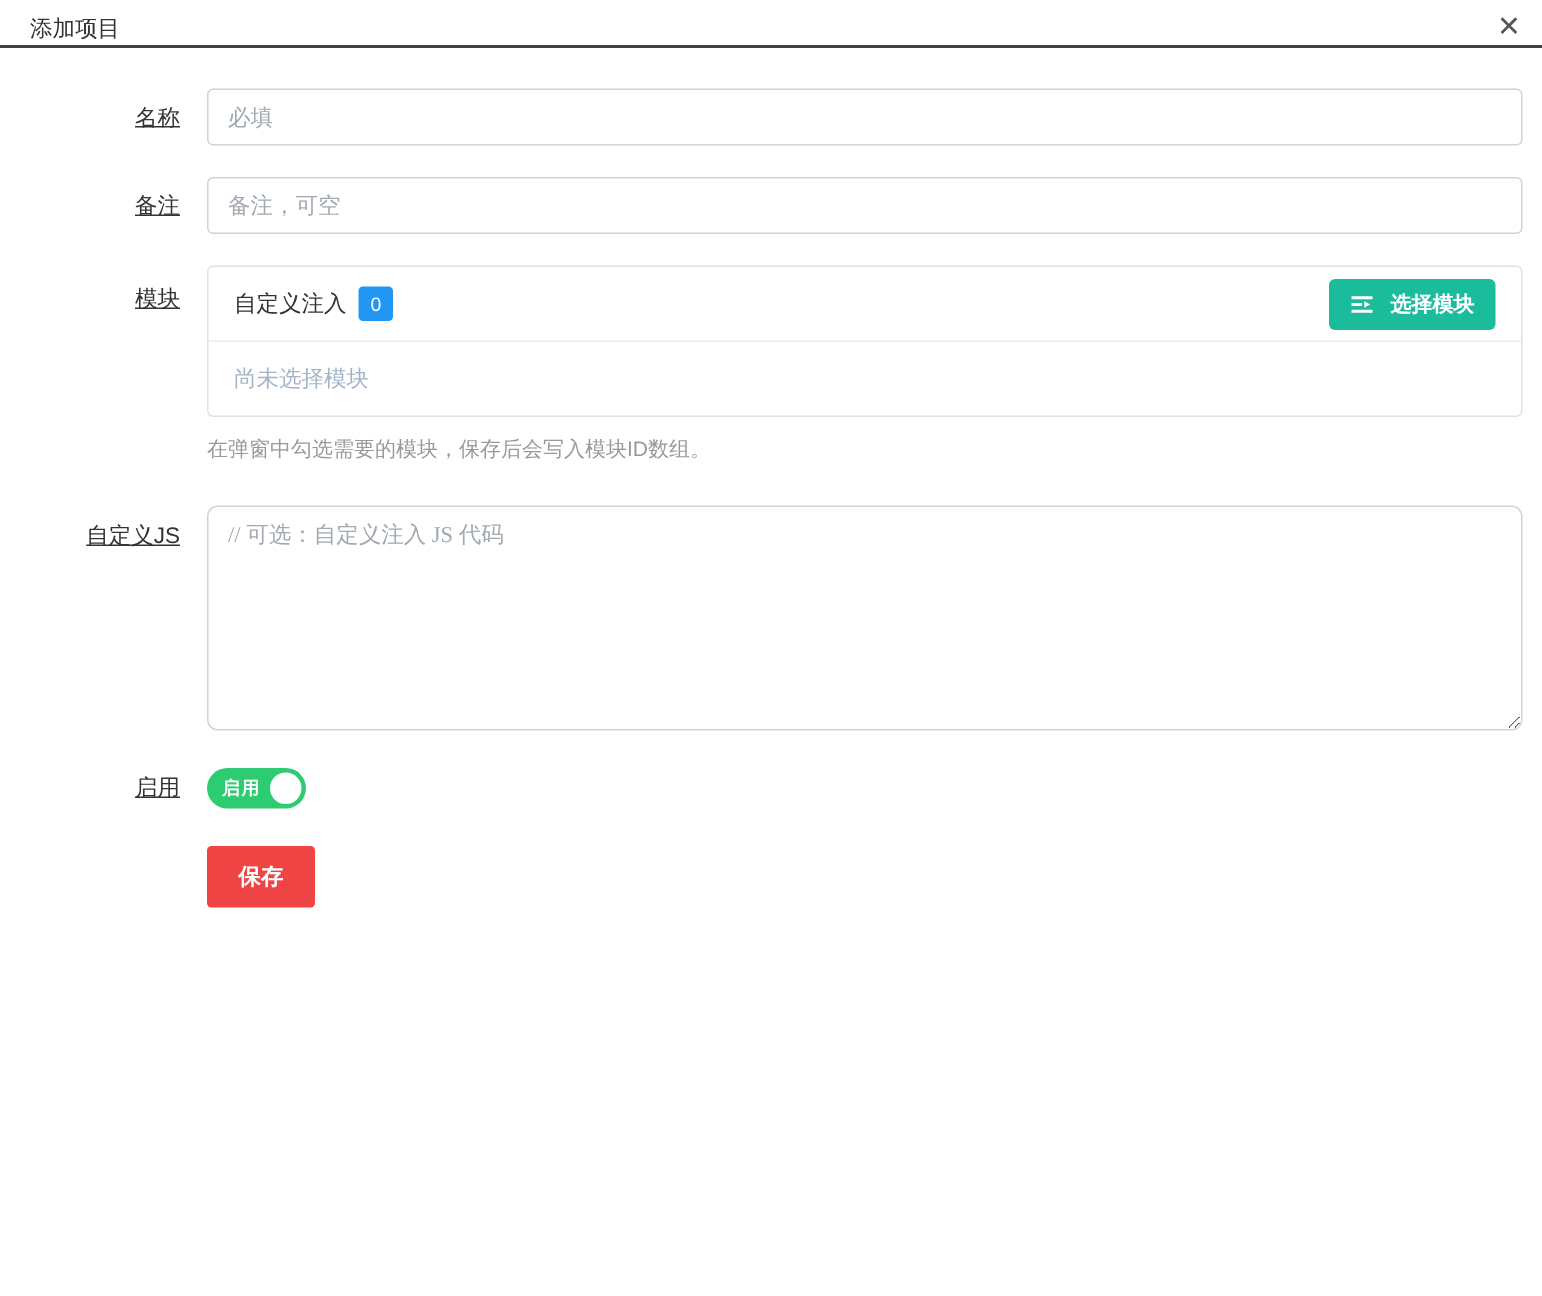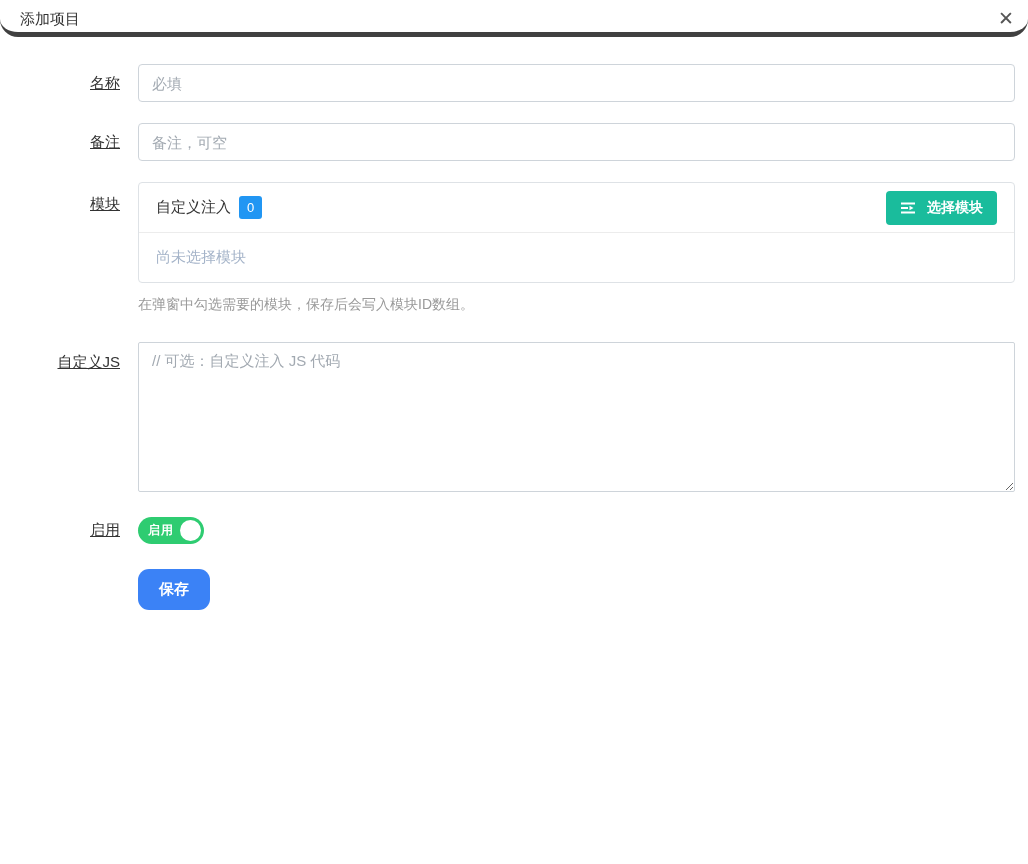--- a/index.html
+++ b/index.html
@@ -6,23 +6,22 @@
   html, body {
     width: 1028px; height: 864px;
     background: #ffffff;
     font-family: "Liberation Sans", "DejaVu Sans", sans-serif;
     color: #333;
     overflow: hidden;
   }
   
   .dlg-header {
     position: relative;
-    height: 37px;
-    border-bottom: 5px solid #404040;
-    border-radius: 18px;
+    height: 32px;
+    border-bottom: 2px solid #404040;
   }
   .dlg-title {
     position: absolute;
     left: 20px; top: 10px;
     font-size: 15px;
     color: #333;
   }
   .dlg-close {
     position: absolute;
     right: 14px; top: 7px;
@@ -68,25 +67,25 @@
     font-family: "Liberation Sans", "DejaVu Sans", sans-serif;
     outline: none;
     background: #fff;
   }
   .txt-input::placeholder, .js-area::placeholder { color: #a2a9b1; opacity: 1; }
 
   .js-area {
     width: 100%;
     height: 150px;
     border: 1px solid #ced4da;
-    border-radius: 2px;
+    border-radius: 7px;
     padding: 9px 13px;
     font-size: 15px;
     color: #333;
-    font-family: Liberation Sans, sans-serif;
+    font-family: Liberation Serif, serif;
     outline: none;
     resize: vertical;
     display: block;
     background: #fff;
   }
 
   
   .panel {
     border: 1px solid #dee2e6;
     border-radius: 4px;
@@ -161,24 +160,24 @@
   .toggle-knob {
     width: 21px; height: 21px;
     background: #fff;
     border-radius: 50%;
   }
 
   
   .save-btn {
     width: 72px;
     height: 41px;
-    background: #3b82f6;
+    background: #ef4444;
     color: #fff;
     border: none;
-    border-radius: 11px;
+    border-radius: 3px;
     font-size: 15px;
     font-weight: bold;
     cursor: pointer;
     font-family: "Liberation Sans", "DejaVu Sans", sans-serif;
   }
 </style>
 </head>
 <body>
 
 <div>

